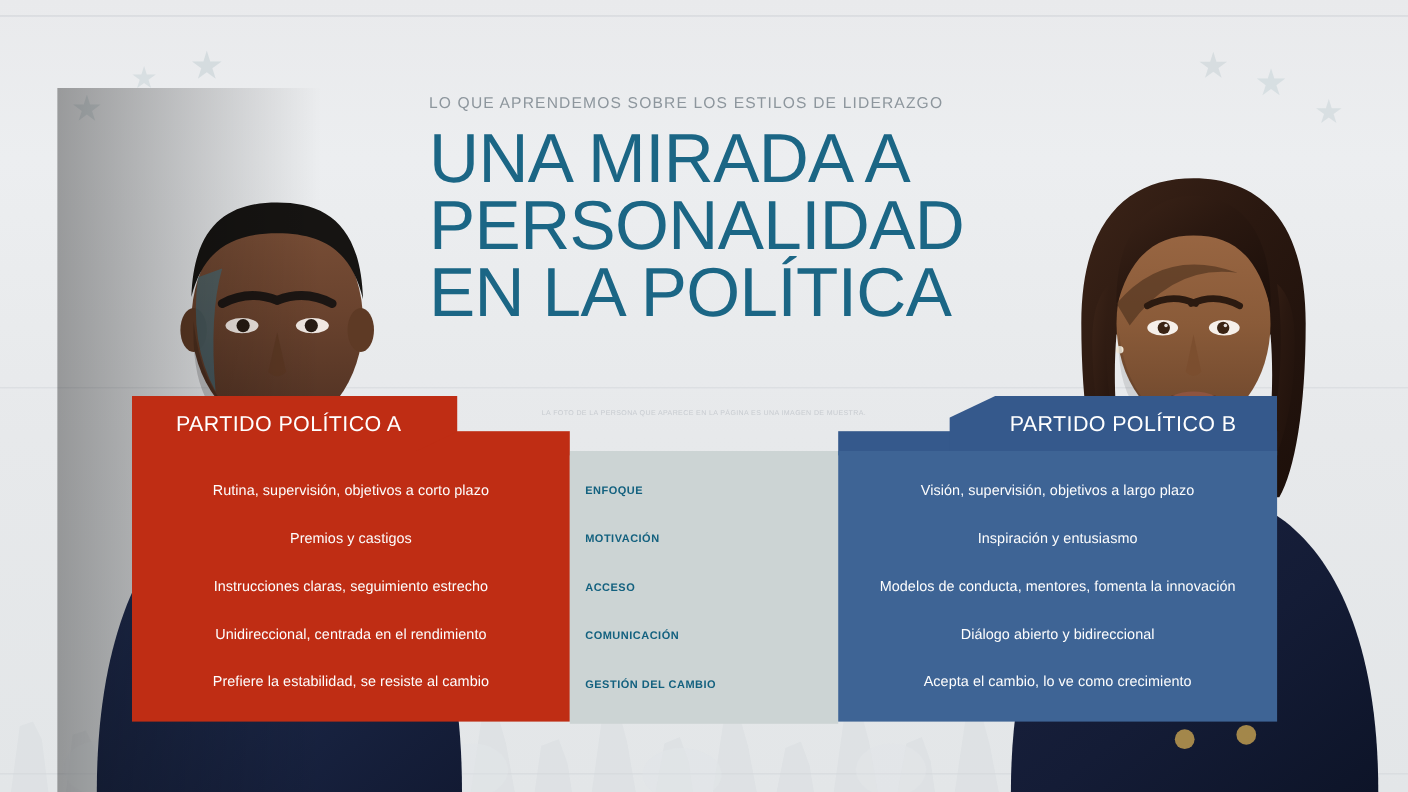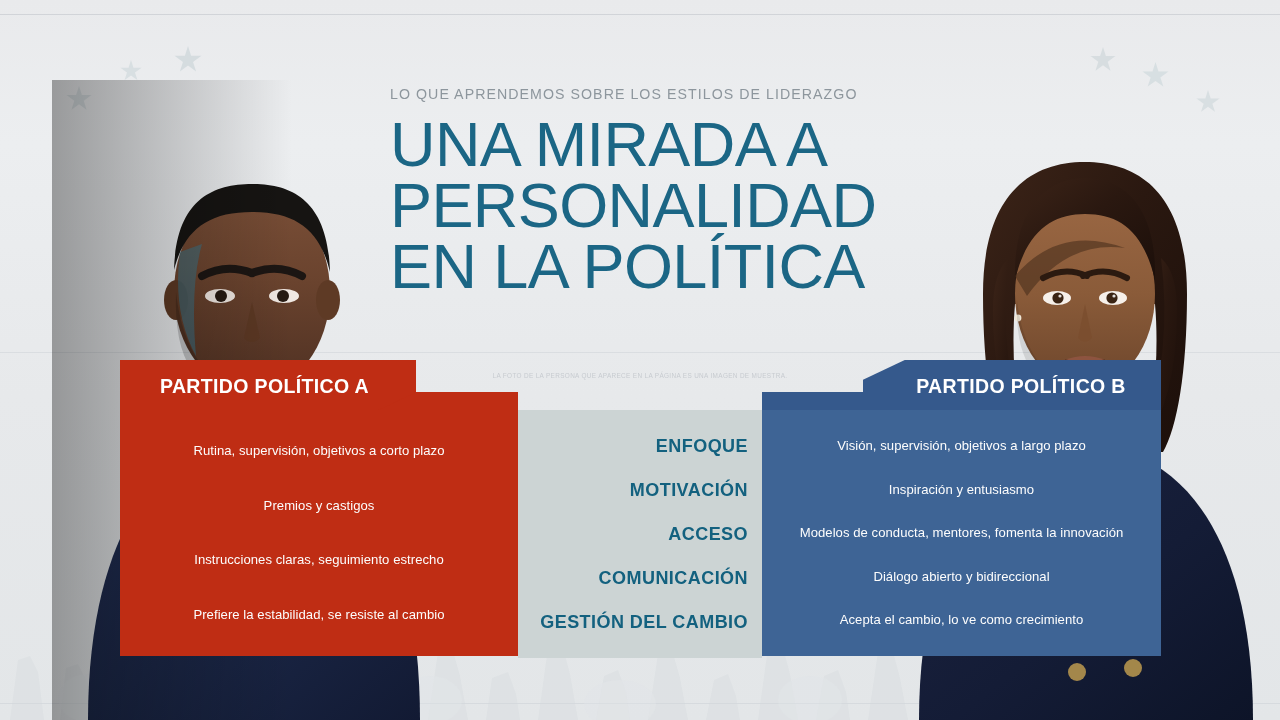--- a/index.html
+++ b/index.html
@@ -67,21 +67,21 @@
     font-size:6.4px; letter-spacing:.35px;
     color:#c7cbd0; white-space:nowrap;
   }
 
   
   #panels { position:absolute; left:0; top:0; width:1280px; height:720px; z-index:7; }
 
   .panel-banner {
     position:absolute; height:52px;
     display:flex; align-items:center;
-    color:#ffffff; font-weight:700; font-size:19.5px; letter-spacing:.35px;
+    color:#ffffff; font-weight:400; font-size:19.5px; letter-spacing:.35px;
   }
   #banner-a {
     left:120px; top:360px; width:296px;
     background:#bf2d14;
     clip-path:polygon(0 0, 100% 0, 100% 62%, 86% 100%, 0 100%);
     padding-left:40px;
   }
   #banner-a-fill {
     position:absolute; left:120px; top:392px; width:398px; height:22px;
     background:#bf2d14;
@@ -116,22 +116,22 @@
     left:762px; width:399px; height:246px;
     background:#3e6495;
   }
 
   .row-text {
     width:100%; text-align:center;
     font-size:13.1px; color:#fdfdfd; font-weight:400;
     line-height:1.2; letter-spacing:.05px;
   }
   .row-label {
-    width:100%; text-align:right;
-    font-size:18px; color:#13617f; font-weight:700; letter-spacing:.45px;
+    width:100%; text-align:left;
+    font-size:10px; color:#13617f; font-weight:700; letter-spacing:.45px;
   }
 </style>
 </head>
 <body>
 
 <div id="slide">
 
   <div class="bg-topline"></div>
   <div class="bg-softline" style="top:352px;"></div>
   <div class="bg-softline" style="top:703px;"></div>
@@ -324,20 +324,21 @@
 
     <div id="banner-b-fill"></div>
     <div class="panel-banner" id="banner-b">
       <span>PARTIDO POLÍTICO B</span>
     </div>
 
     <div class="panel-body" id="body-a">
       <div class="row-text">Rutina, supervisión, objetivos a corto plazo</div>
       <div class="row-text">Premios y castigos</div>
       <div class="row-text">Instrucciones claras, seguimiento estrecho</div>
+      <div class="row-text">Unidireccional, centrada en el rendimiento</div>
       <div class="row-text">Prefiere la estabilidad, se resiste al cambio</div>
     </div>
 
     <div class="panel-body" id="body-center">
       <div class="row-label">ENFOQUE</div>
       <div class="row-label">MOTIVACIÓN</div>
       <div class="row-label">ACCESO</div>
       <div class="row-label">COMUNICACIÓN</div>
       <div class="row-label">GESTIÓN DEL CAMBIO</div>
     </div>

